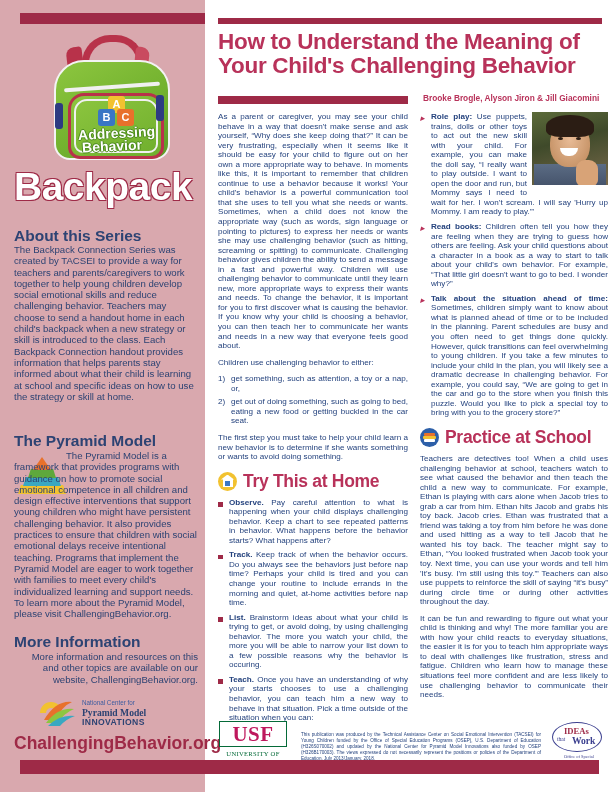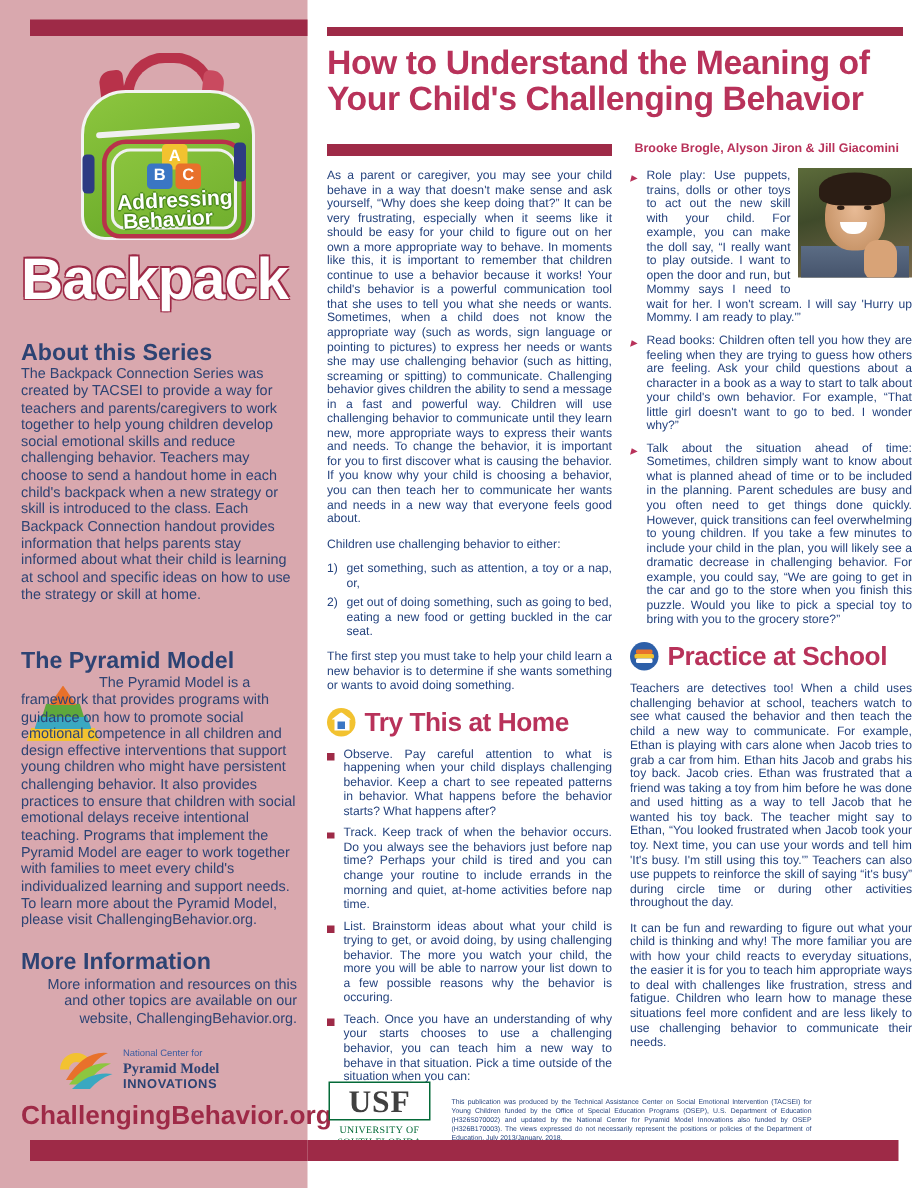--- a/index.html
+++ b/index.html
@@ -222,21 +222,21 @@
     flex: 0 0 11px; width: 11px; padding-top: 2px;
     color: #9e2a47; font-size: 8px; line-height: 9.55px;
   }
   .sq { display: inline-block; width: 4.5px; height: 4.5px; background: #9e2a47; }
   .arw { display: inline-block; color: #b8325a; font-size: 9px; line-height: 9px; }
   .brow .btxt {
     flex: 1; color: #25437e; font-size: 8.1px; line-height: 9.55px;
     text-align: justify;
     font-family: "Liberation Sans", sans-serif;
   }
-  .brow .btxt b { font-weight: normal; }
+  .brow .btxt b { font-weight: bold; }
 
   
   .boy-photo {
     float: right; width: 76px; height: 73px; margin: 0 0 4px 5px;
     background: linear-gradient(165deg,#5c6b3a 0%,#3f4a2a 40%,#7a6a4c 100%);
     position: relative; overflow: hidden;
   }
   .boy-face {
     position: absolute; left: 18px; top: 9px; width: 40px; height: 46px;
     background: radial-gradient(ellipse at 50% 40%, #e8bb96 0%, #c79468 75%);
@@ -260,21 +260,21 @@
   .boy-thumb {
     position: absolute; left: 44px; top: 48px; width: 22px; height: 26px;
     background: #d8a377; border-radius: 9px 9px 6px 6px;
   }
 
   
   .footer { position: absolute; left: 205px; top: 718px; width: 407px; height: 74px; }
   .usf-logo { position: absolute; left: 14px; top: 3px; width: 68px; height: 45px; }
   .usf-box {
     position: absolute; left: 0; top: 0; width: 68px; height: 26px;
-    border: 1.6px solid #046a38; color: #404040; font-weight: bold;
+    border: 1.6px solid #046a38; color: #be185d; font-weight: bold;
     font-size: 21px; text-align: center; line-height: 24px; letter-spacing: .5px;
     font-family: "Liberation Serif", serif;
   }
   .usf-sub1, .usf-sub2 {
     position: absolute; left: 0; width: 68px; text-align: center;
     color: #046a38; font-size: 6.6px; letter-spacing: .3px;
     font-family: "Liberation Serif", serif;
   }
   .usf-sub1 { top: 29px; }
   .usf-sub2 { top: 37px; }
@@ -468,16 +468,24 @@
     </div>
   </main>
 
   <footer class="footer">
     <div class="usf-logo">
       <div class="usf-box">USF</div>
       <div class="usf-sub1">UNIVERSITY OF</div>
       <div class="usf-sub2">SOUTH FLORIDA</div>
     </div>
     <div class="fineprint">This publication was produced by the Technical Assistance Center on Social Emotional Intervention (TACSEI) for Young Children funded by the Office of Special Education Programs (OSEP), U.S. Department of Education (H326S070002) and updated by the National Center for Pyramid Model Innovations also funded by OSEP (H326B170003). The views expressed do not necessarily represent the positions or policies of the Department of Education. July 2013/January, 2018.</div>
+    <div class="ideas-logo">
+      <div class="ideas-oval"></div>
+      <div class="ideas-t1">IDEAs</div>
+      <div class="ideas-t2">that</div>
+      <div class="ideas-t3">Work</div>
+      <div class="ideas-s1">Office of Special</div>
+      <div class="ideas-s2">Education Programs</div>
+    </div>
   </footer>
   <div class="bottom-rule"></div>
 
 </div>
 
 </body></html>

